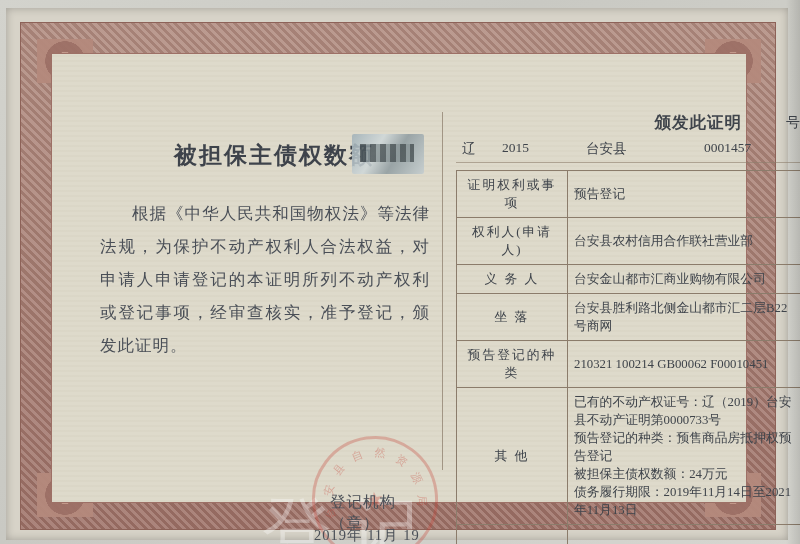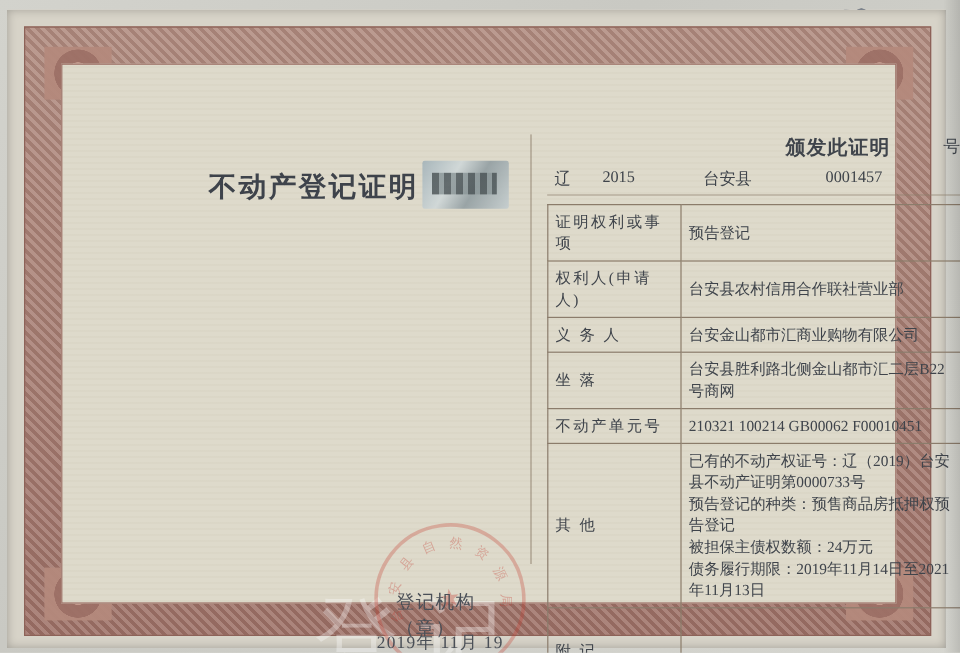--- a/index.html
+++ b/index.html
@@ -116,35 +116,35 @@
     position:relative;height:30px;font-size:15px;
   }
   .head-title{
     position:absolute;right:62px;top:2px;font-size:16.5px;letter-spacing:1px;font-weight:bold;
   }
   .head-no{position:absolute;right:4px;top:4px;font-size:14px;}
   .head-sub{
     position:relative;height:24px;font-size:13.5px;
   }
   .hs{position:absolute;top:0;}
-  .hs1{left:6px;} .hs2{left:46px;} .hs3{left:130px;} .hs4{left:232px;}
+  .hs1{left:6px;} .hs2{left:46px;} .hs3{left:130px;} .hs4{left:248px;}
   .underline-row{
     position:absolute;left:0;right:0;top:22px;height:1px;background:#8e7f6d;opacity:.6;
   }
 
   table.grid{
     margin-top:6px;width:348px;border-collapse:collapse;table-layout:fixed;
   }
   table.grid td{
     border:1px solid #8b7c6b;
     font-size:12.8px;line-height:18px;color:#3f444b;
     padding:5px 6px;vertical-align:middle;
   }
   td.lbl{
-    width:98px;text-align:left;letter-spacing:2px;font-size:13px;
+    width:98px;text-align:center;letter-spacing:2px;font-size:13px;
   }
   td.val{padding-left:8px;}
   td.tall{height:86px;vertical-align:top;padding-top:6px;}
   td.tall-lbl{vertical-align:middle;}
   td.last{height:62px;}
 
   
   .hand{
     position:absolute;right:74px;top:2px;font-size:30px;color:#2b3a52;
     font-family:"Liberation Serif", serif;transform:rotate(-4deg);
@@ -171,22 +171,25 @@
       <div class="corner c-bl"></div>
       <div class="corner c-br"></div>
 
       <div class="frame-inner">
 
         <div class="watermark2">登记</div>
 
         <div class="divider"></div>
 
         <div class="left">
-          <div class="cert-title">不动产登记证明</div>
+          <div class="cert-title">被担保主债权数额</div>
           <div class="holo"></div>
+          <div class="body-text">
+            <p class="indent">根据《中华人民共和国物权法》等法律法规，为保护不动产权利人合法权益，对申请人申请登记的本证明所列不动产权利或登记事项，经审查核实，准予登记，颁发此证明。</p>
+          </div>
 
           <div class="seal">
             <div class="seal-star">★</div>
             <div class="seal-text">
                 <span style="transform: translateX(-50%) rotate(-100deg);">台</span>
                 <span style="transform: translateX(-50%) rotate(-71.4286deg);">安</span>
                 <span style="transform: translateX(-50%) rotate(-42.8571deg);">县</span>
                 <span style="transform: translateX(-50%) rotate(-14.2857deg);">自</span>
                 <span style="transform: translateX(-50%) rotate(14.2857deg);">然</span>
                 <span style="transform: translateX(-50%) rotate(42.8571deg);">资</span>
@@ -225,21 +228,21 @@
               </tr>
               <tr>
                 <td class="lbl">义 务 人</td>
                 <td class="val">台安金山都市汇商业购物有限公司</td>
               </tr>
               <tr>
                 <td class="lbl">坐 落</td>
                 <td class="val">台安县胜利路北侧金山都市汇二层B22号商网</td>
               </tr>
               <tr>
-                <td class="lbl">不动产单元号</td>
+                <td class="lbl">预告登记的种类</td>
                 <td class="val">210321 100214 GB00062 F00010451</td>
               </tr>
               <tr>
                 <td class="lbl tall-lbl">其 他</td>
                 <td class="val tall" style="white-space:pre-line">已有的不动产权证号：辽（2019）台安县不动产证明第0000733号
 预告登记的种类：预售商品房抵押权预告登记
 被担保主债权数额：24万元
 债务履行期限：2019年11月14日至2021年11月13日</td>
               </tr>
               <tr>

